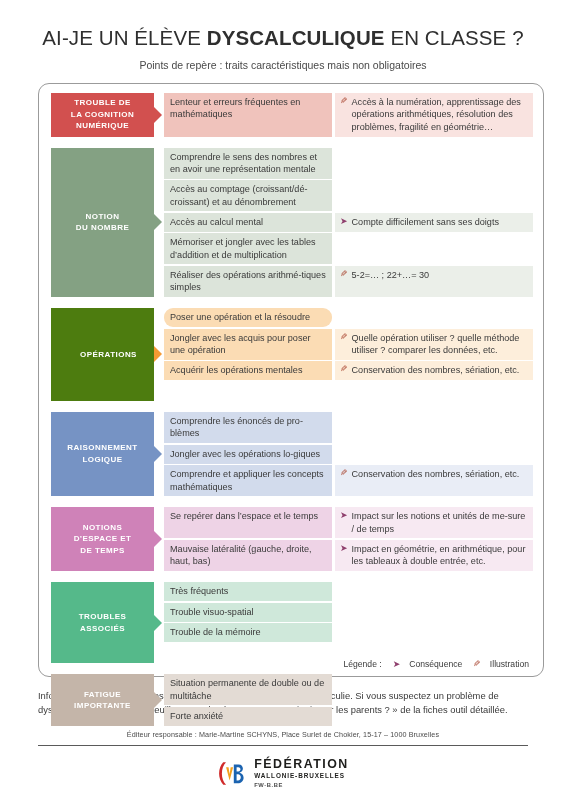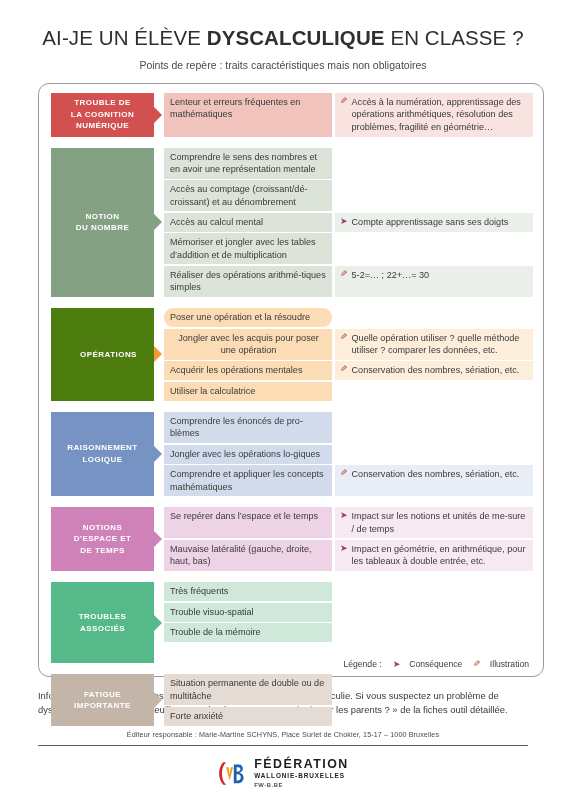--- a/index.html
+++ b/index.html
@@ -161,43 +161,42 @@
               <div class="cell" style="background: rgb(220, 228, 218); height: 31px;">Accès au comptage (croissant/dé-croissant) et au dénombrement</div>
               <div class="cell" style="background: rgb(220, 228, 218); height: 19px;">Accès au calcul mental</div>
               <div class="cell" style="background: rgb(220, 228, 218); height: 31px;">Mémoriser et jongler avec les tables d’addition et de multiplication</div>
               <div class="cell" style="background: rgb(220, 228, 218); height: 31px;">Réaliser des opérations arithmé-tiques simples</div>
             </div>
             <div class="colright">
               <div class="rcell empty" style="height: 31px;">&nbsp;</div>
               <div class="rcell empty" style="height: 31px;">&nbsp;</div>
               <div class="rcell" style="background: rgb(235, 239, 233); height: 19px;">
                 <span class="ic ic-arrow">➤</span>
-                <span class="tx">Compte apprentissage sans ses doigts</span>
+                <span class="tx">Compte difficilement sans ses doigts</span>
               </div>
               <div class="rcell empty" style="height: 31px;">&nbsp;</div>
               <div class="rcell" style="background: rgb(235, 239, 233); height: 31px;">
                 <span class="ic ic-pen">✎</span>
                 <span class="tx">5-2=… ; 22+…= 30</span>
               </div>
             </div>
           </div>
         </div>
         <div class="section">
           <div class="label" style="background: #4d7c0f; color: rgb(245, 154, 51); min-height: 93px; padding-left: 15px;">
             <div style="color: rgb(255, 255, 255);">
               <div>OPÉRATIONS</div>
             </div>
             <span class="arrow"></span>
           </div>
           <div class="cols">
             <div class="colmid">
               <div class="cell" style="background: rgb(251, 220, 180); height: 19px; border-radius: 9px;">Poser une opération et la résoudre</div>
-              <div class="cell" style="background: rgb(251, 220, 180); height: 31px; text-align: center;">Jongler avec les acquis pour poser une opération</div>
+              <div class="cell" style="background: rgb(251, 220, 180); height: 31px;">Jongler avec les acquis pour poser une opération</div>
               <div class="cell" style="background: rgb(251, 220, 180); height: 19px;">Acquérir les opérations mentales</div>
-              <div class="cell" style="background: rgb(251, 220, 180); height: 19px;">Utiliser la calculatrice</div>
             </div>
             <div class="colright">
               <div class="rcell empty" style="height: 19px;">&nbsp;</div>
               <div class="rcell" style="background: rgb(253, 238, 219); height: 31px;">
                 <span class="ic ic-pen">✎</span>
                 <span class="tx">Quelle opération utiliser ? quelle méthode utiliser ? comparer les données, etc.</span>
               </div>
               <div class="rcell" style="background: rgb(253, 238, 219); height: 19px;">
                 <span class="ic ic-pen">✎</span>
                 <span class="tx">Conservation des nombres, sériation, etc.</span>

